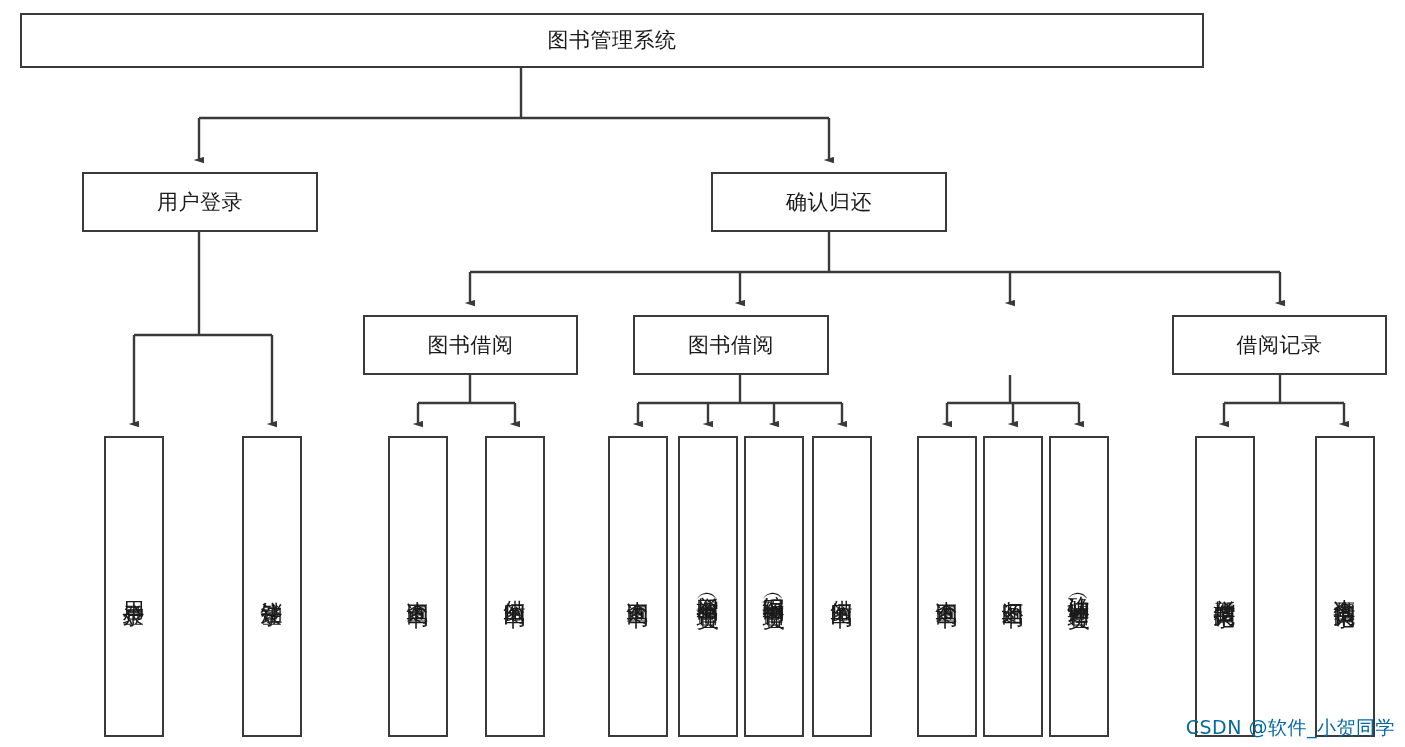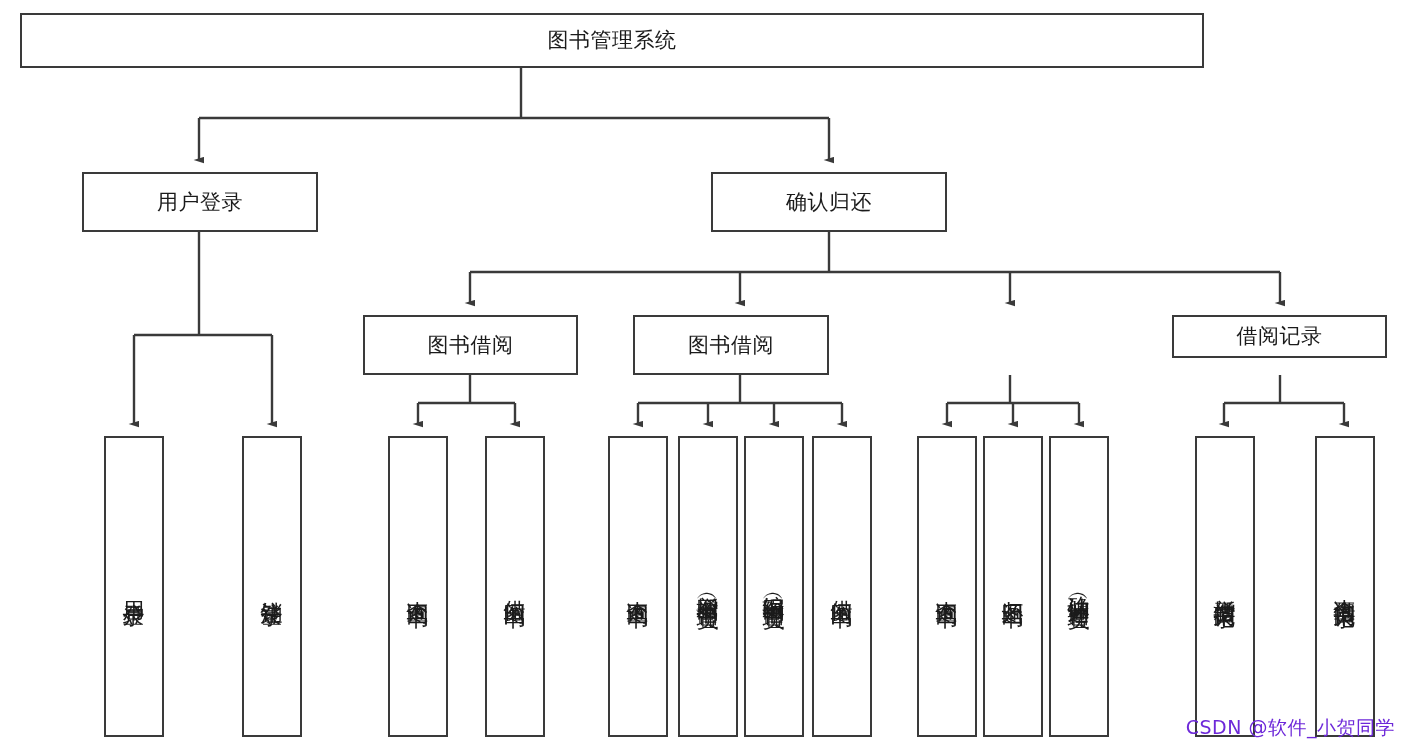--- a/index.html
+++ b/index.html
@@ -58,21 +58,21 @@
   svg.links path, svg.links line {
     stroke: #3a3a3a;
     stroke-width: 2.4;
     fill: none;
   }
   .watermark {
     position: absolute;
     right: 10px;
     bottom: 6px;
     font-size: 19px;
-    color: #6d28d9;
+    color: #0369a1;
     letter-spacing: 0.5px;
     white-space: nowrap;
     font-family: "DejaVu Sans", "Liberation Sans", sans-serif;
     margin-top: 24px;
   }
 </style>
 </head>
 <body>
 
 <div id="canvas">
@@ -135,21 +135,21 @@
   <div class="node" style="left:711px; top:172px; width:236px; height:60px;">
     <span class="label">确认归还</span>
   </div>
 
   <div class="node" style="left:363px; top:315px; width:215px; height:60px;">
     <span class="label">图书借阅</span>
   </div>
   <div class="node" style="left:633px; top:315px; width:196px; height:60px;">
     <span class="label">图书借阅</span>
   </div>
-  <div class="node" style="left:1172px; top:315px; width:215px; height:43px;">
+  <div class="node" style="left:1172px; top:315px; width:215px; height:60px;">
     <span class="label">借阅记录</span>
   </div>
 
   <div class="node vertical" style="left:104px; top:436px; width:60px; height:301px;">
     <span class="label">用户登录</span>
   </div>
   <div class="node vertical" style="left:242px; top:436px; width:60px; height:301px;">
     <span class="label">注销登录</span>
   </div>
 

